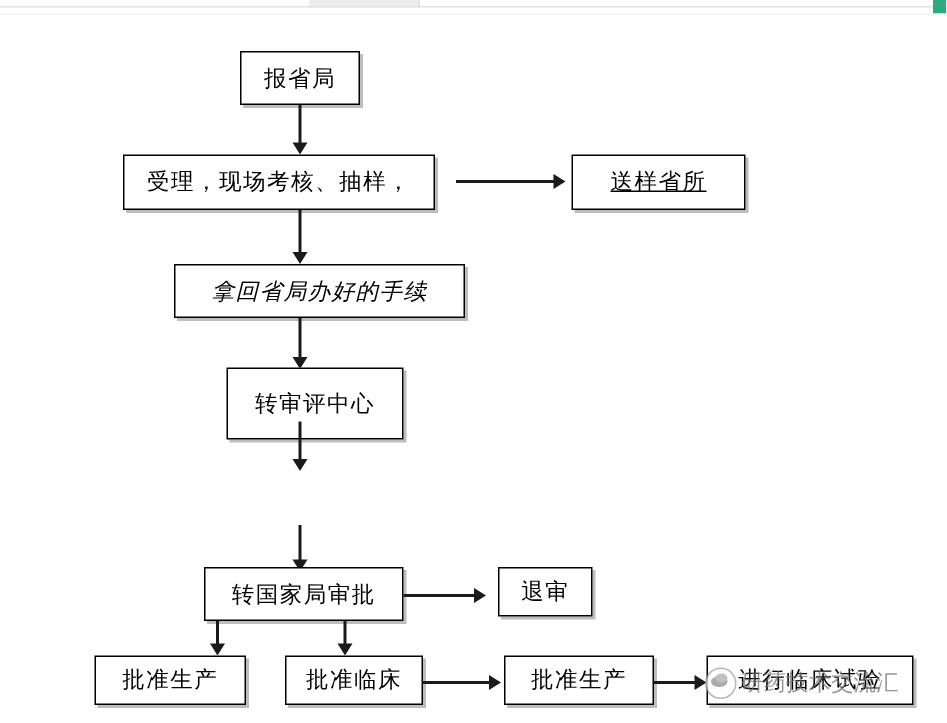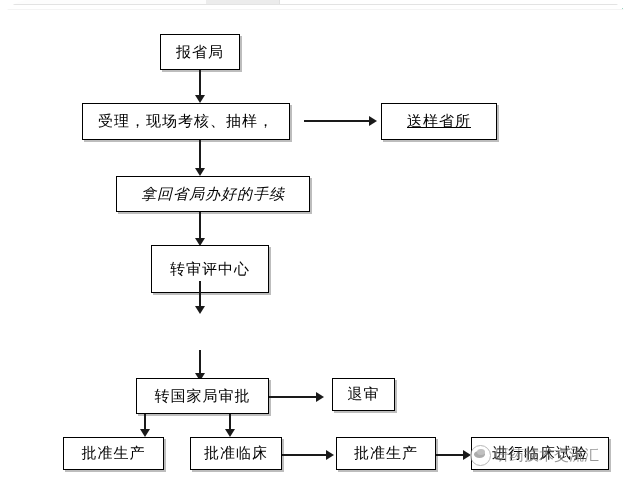--- a/index.html
+++ b/index.html
@@ -9,21 +9,20 @@
   }
   body {
     font-family: "DejaVu Sans", "Liberation Sans", sans-serif;
   }
   #screen {
     position: relative;
     width: 631px;
     height: 482px;
     background: #ffffff;
     overflow: hidden;
-    border-radius: 29px;
   }
 
   
   .chrome-strip {
     position: absolute;
     left: 0; top: 0;
     width: 631px; height: 9px;
     background: #ffffff;
   }
   .chrome-line {

